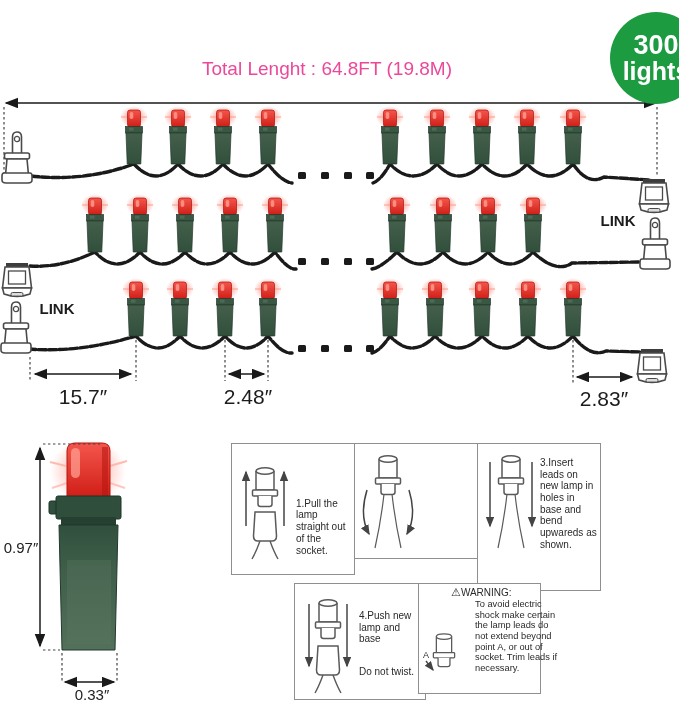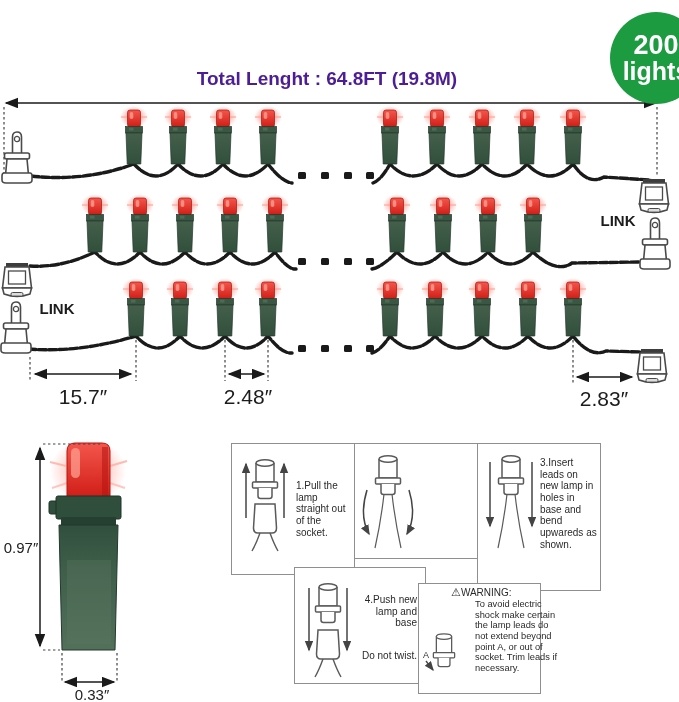--- a/index.html
+++ b/index.html
@@ -6,22 +6,22 @@
   #stage{position:relative;width:679px;height:702px;background:#fff;overflow:hidden;
          font-family:"Liberation Sans",sans-serif;}
   
   .title{position:absolute;left:0;top:12px;width:660px;text-align:center;
          font-size:44px;font-weight:700;letter-spacing:-1px;color:#2e9e4b;}
   .badge{position:absolute;left:610px;top:12px;width:92px;height:92px;border-radius:50%;
          background:#1d9b40;display:flex;flex-direction:column;align-items:center;
          justify-content:center;color:#fff;font-weight:700;line-height:1.0;}
   .badge .b1{font-size:27px;}
   .badge .b2{font-size:25px;}
-  .total-len{position:absolute;left:0;top:68px;width:654px;text-align:center;
-             font-size:19px;color:#4c1d95;font-weight:bold;}
+  .total-len{position:absolute;left:0;top:58px;width:654px;text-align:center;
+             font-size:19px;color:#ec4899;}
   
   #main-svg{position:absolute;left:0;top:0;width:679px;height:702px;}
   .wire{fill:none;stroke:#1a1a1a;stroke-width:3.4;stroke-linecap:round;stroke-dasharray:8 2.4;}
   .dim-line{stroke:#1a1a1a;stroke-width:1.5;}
   .dot-line{stroke:#444;stroke-width:1.2;stroke-dasharray:2.4 2.6;fill:none;}
   .dim-text{font-family:"Liberation Sans",sans-serif;font-size:21px;fill:#1c1c1c;}
   .link-text{font-family:"Liberation Sans",sans-serif;font-size:15px;font-weight:700;fill:#1c1c1c;}
   .small-dim{font-family:"Liberation Sans",sans-serif;font-size:15px;fill:#222;}
   
   .panel{position:absolute;background:#fff;border:1.2px solid #8f8f8f;box-sizing:border-box;
@@ -222,26 +222,26 @@
       <text class="small-dim" x="21" y="553" text-anchor="middle">0.97″</text>
 
       <path class="dot-line" d="M62,653 L62,683"></path>
       <path class="dot-line" d="M117,653 L117,683"></path>
       <line class="dim-line" x1="65" y1="682" x2="114" y2="682" marker-start="url(#ah)" marker-end="url(#ah)"></line>
       <text class="small-dim" x="92" y="700" text-anchor="middle">0.33″</text>
     </g>
   </svg>
 
   <div class="badge">
-    <div class="b1">200</div>
+    <div class="b1">300</div>
     <div class="b2">lights</div>
   </div>
   <div class="total-len">Total Lenght : 64.8FT (19.8M)</div>
 
-  <div class="panel" style="left:231px;top:443px;width:124px;height:132px;">
+  <div class="panel" style="left:231px;top:443px;width:124px;height:132px;align-items:center;">
     <svg class="p-svg" width="58" height="112" style="margin:2px 0 0 4px">
       <line x1="10" y1="72" x2="10" y2="18" stroke="#444" stroke-width="1.5" marker-end="url(#ahS)"></line>
       <line x1="48" y1="72" x2="48" y2="18" stroke="#444" stroke-width="1.5" marker-end="url(#ahS)"></line>
       <use href="#lampOut" x="29" y="14"></use>
       <use href="#sockOut" x="29" y="58"></use>
       <path d="M24,87 Q20,98 16,105" fill="none" stroke="#5a5a5a" stroke-width="1.4"></path>
       <path d="M34,87 Q38,98 42,105" fill="none" stroke="#5a5a5a" stroke-width="1.4"></path>
     </svg>
     <div class="ptext" style="margin:36px 2px 0 2px;width:62px">1.Pull the lamp straight out of the socket.</div>
   </div>
@@ -260,21 +260,21 @@
     <svg class="p-svg" width="60" height="112" style="margin:2px 0 0 2px">
       <use href="#lampOut" x="31" y="10"></use>
       <path d="M27,48 Q24,75 18,102" fill="none" stroke="#5a5a5a" stroke-width="1.2"></path>
       <path d="M35,48 Q38,75 44,102" fill="none" stroke="#5a5a5a" stroke-width="1.2"></path>
       <line x1="10" y1="16" x2="10" y2="80" stroke="#444" stroke-width="1.5" marker-end="url(#ahS)"></line>
       <line x1="52" y1="16" x2="52" y2="80" stroke="#444" stroke-width="1.5" marker-end="url(#ahS)"></line>
     </svg>
     <div class="ptext" style="margin:13px 2px 0 0;width:60px">3.Insert leads on new lamp in holes in base and bend upwareds as shown.</div>
   </div>
 
-  <div class="panel" style="left:294px;top:567px;width:132px;height:117px;text-align:right;">
+  <div class="panel" style="left:294px;top:583px;width:132px;height:117px;">
     <svg class="p-svg" width="58" height="113" style="margin:2px 0 0 4px">
       <line x1="10" y1="18" x2="10" y2="80" stroke="#444" stroke-width="1.5" marker-end="url(#ahS)"></line>
       <line x1="48" y1="18" x2="48" y2="80" stroke="#444" stroke-width="1.5" marker-end="url(#ahS)"></line>
       <use href="#lampOut" x="29" y="14"></use>
       <use href="#sockOut" x="29" y="60"></use>
       <path d="M24,89 Q20,100 16,107" fill="none" stroke="#5a5a5a" stroke-width="1.4"></path>
       <path d="M34,89 Q38,100 42,107" fill="none" stroke="#5a5a5a" stroke-width="1.4"></path>
     </svg>
     <div style="margin:26px 2px 0 2px;width:58px">
       <div class="ptext">4.Push new lamp and base</div>

